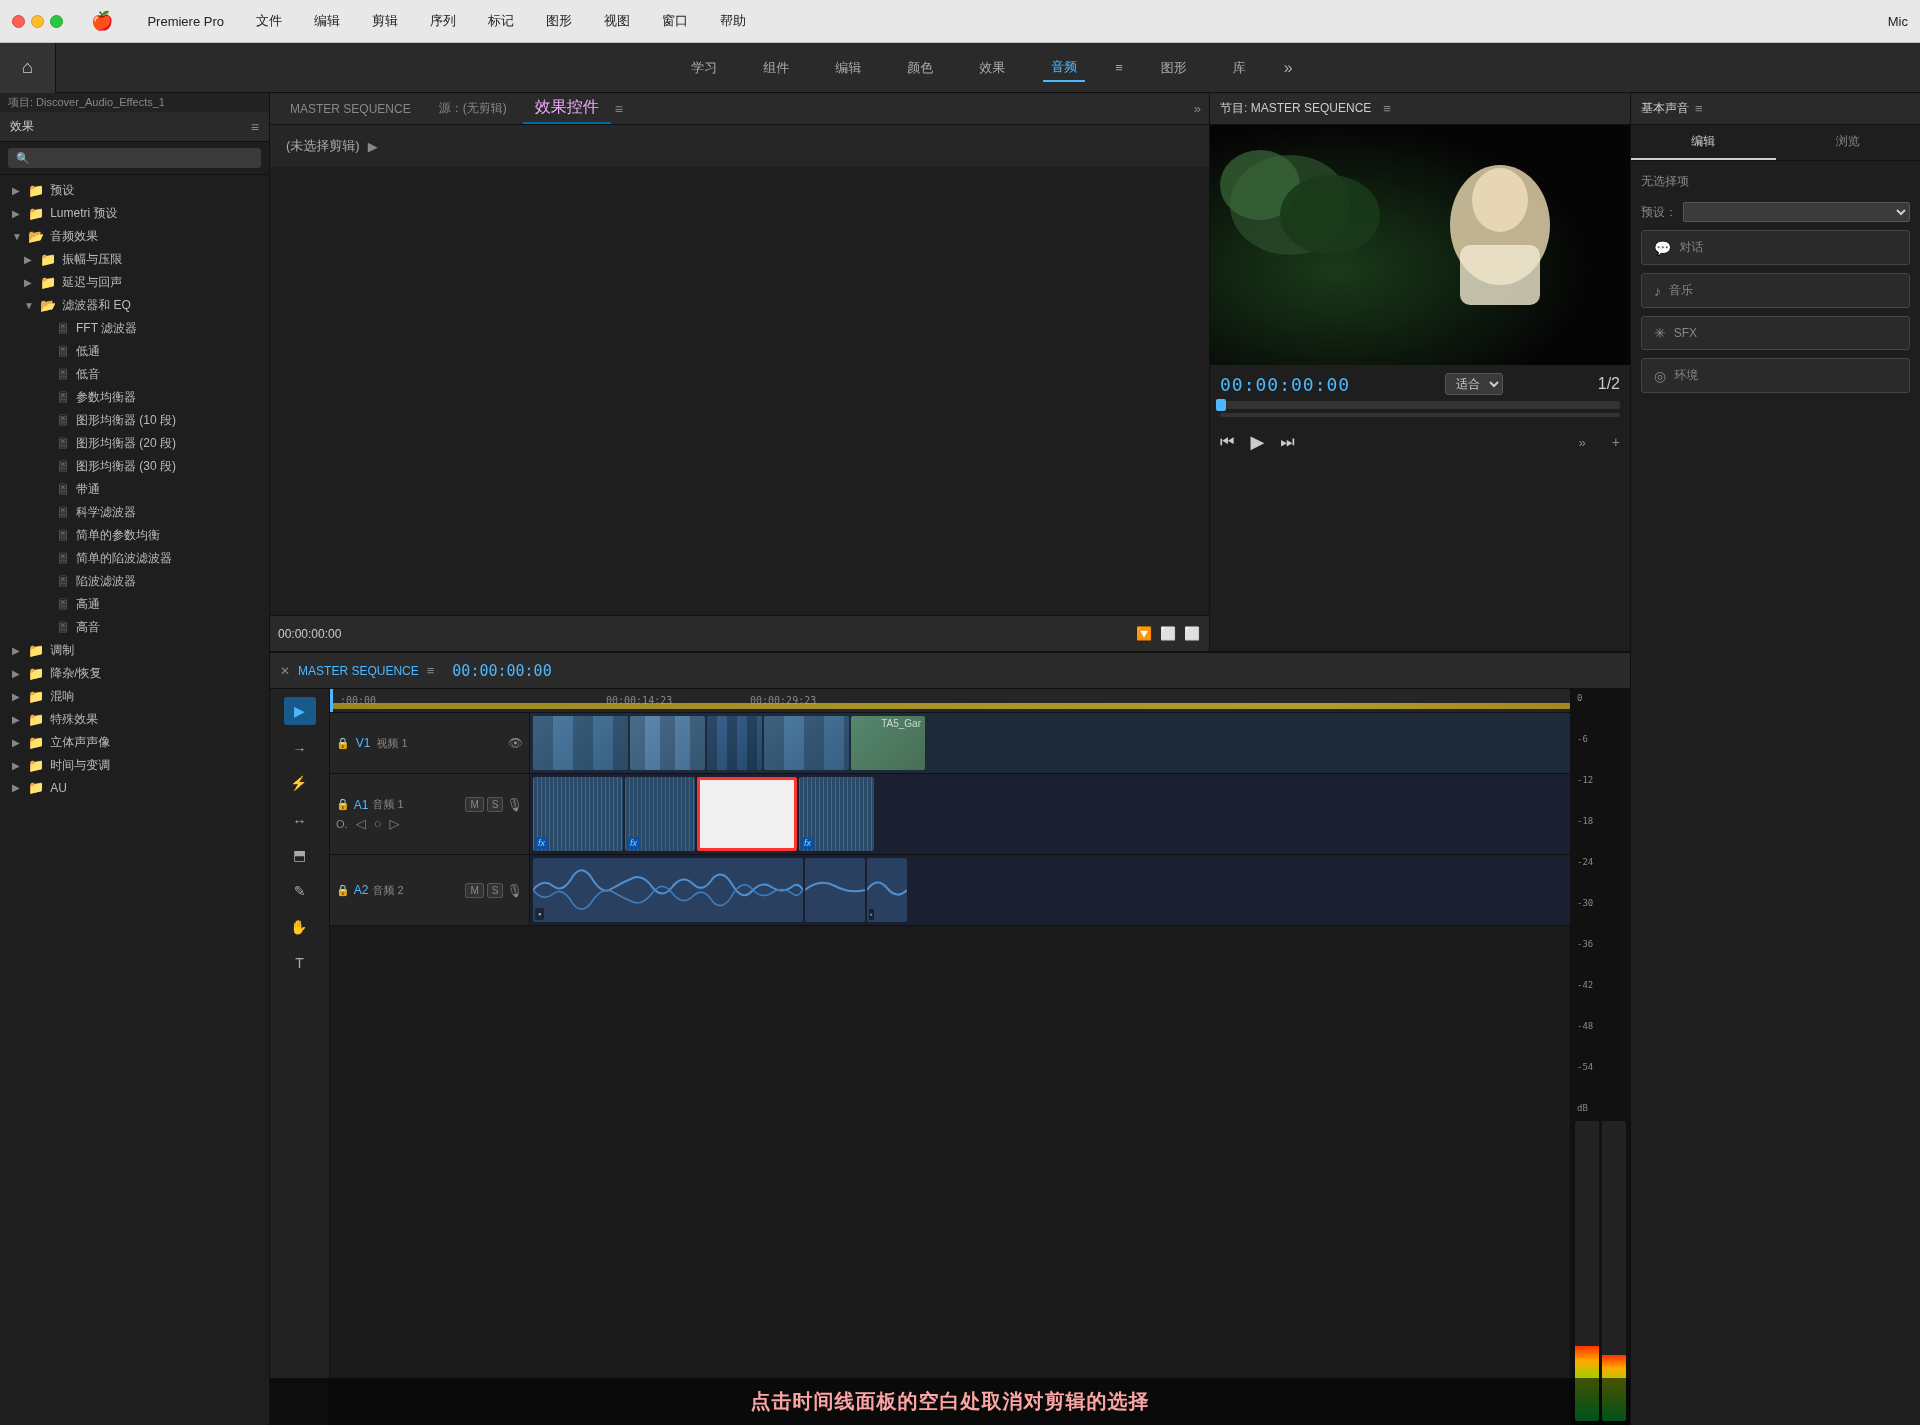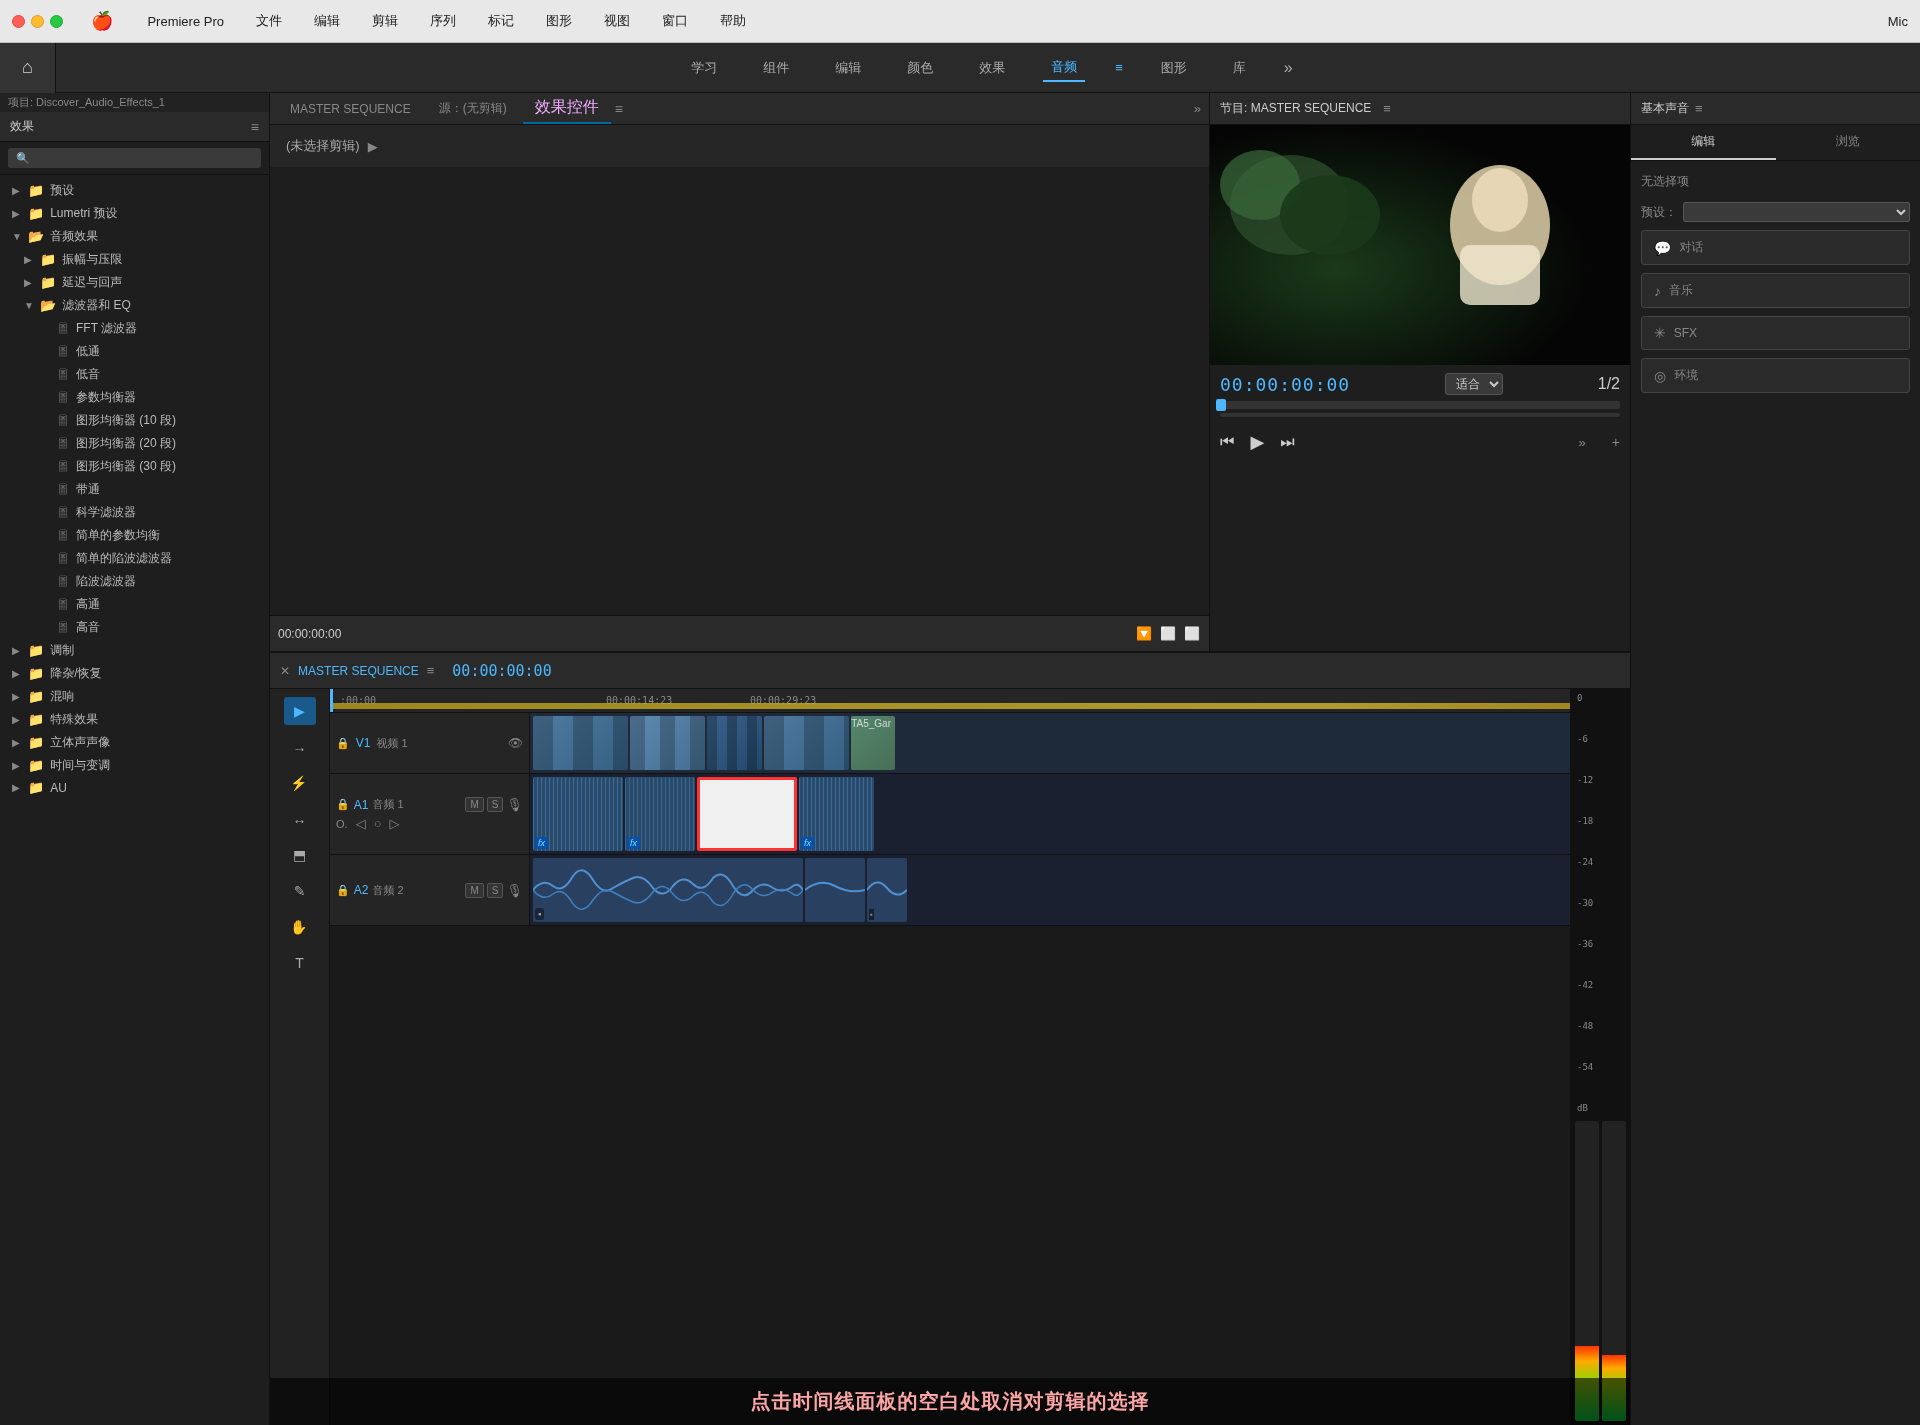--- a/index.html
+++ b/index.html
@@ -709,21 +709,21 @@
                 </div>
                 <div style="width:75px;background:linear-gradient(135deg,#6a9ac5,#4a7aa0);border-radius:2px;position:relative;overflow:hidden;">
                   <div style="width:100%;height:100%;background:repeating-linear-gradient(90deg,rgba(0,0,0,0.3)0px,rgba(0,0,0,0.3)15px,rgba(0,0,0,0.1)15px,rgba(0,0,0,0.1)30px);"></div>
                 </div>
                 <div style="width:55px;background:linear-gradient(135deg,#4a7ab0,#2a5a85);border-radius:2px;overflow:hidden;">
                   <div style="width:100%;height:100%;background:repeating-linear-gradient(90deg,rgba(0,0,0,0.4)0px,rgba(0,0,0,0.4)10px,rgba(0,0,0,0.2)10px,rgba(0,0,0,0.2)20px);"></div>
                 </div>
                 <div style="width:85px;background:linear-gradient(135deg,#5a8ab5,#3a6a90);border-radius:2px;overflow:hidden;">
                   <div style="width:100%;height:100%;background:repeating-linear-gradient(90deg,rgba(0,0,0,0.3)0px,rgba(0,0,0,0.3)20px,rgba(0,0,0,0.1)20px,rgba(0,0,0,0.1)40px);"></div>
                 </div>
-                <div style="width:44px;background:linear-gradient(135deg,#6aaa8a,#5a8a6a);border-radius:2px;overflow:hidden;position:relative;">
+                <div style="width:74px;background:linear-gradient(135deg,#6aaa8a,#5a8a6a);border-radius:2px;overflow:hidden;position:relative;">
                   <div style="width:100%;height:100%;background:rgba(0,0,0,0.2);"></div>
                   <span style="position:absolute;top:2px;right:4px;color:#fff;font-size:10px;opacity:0.7;">TA5_Gar</span>
                 </div>
               </div>
             </div>
           </div>
 
           <div class="track-row">
             <div class="audio-track-header-full" style="height:80px;">
               <div class="audio-header-row1">

